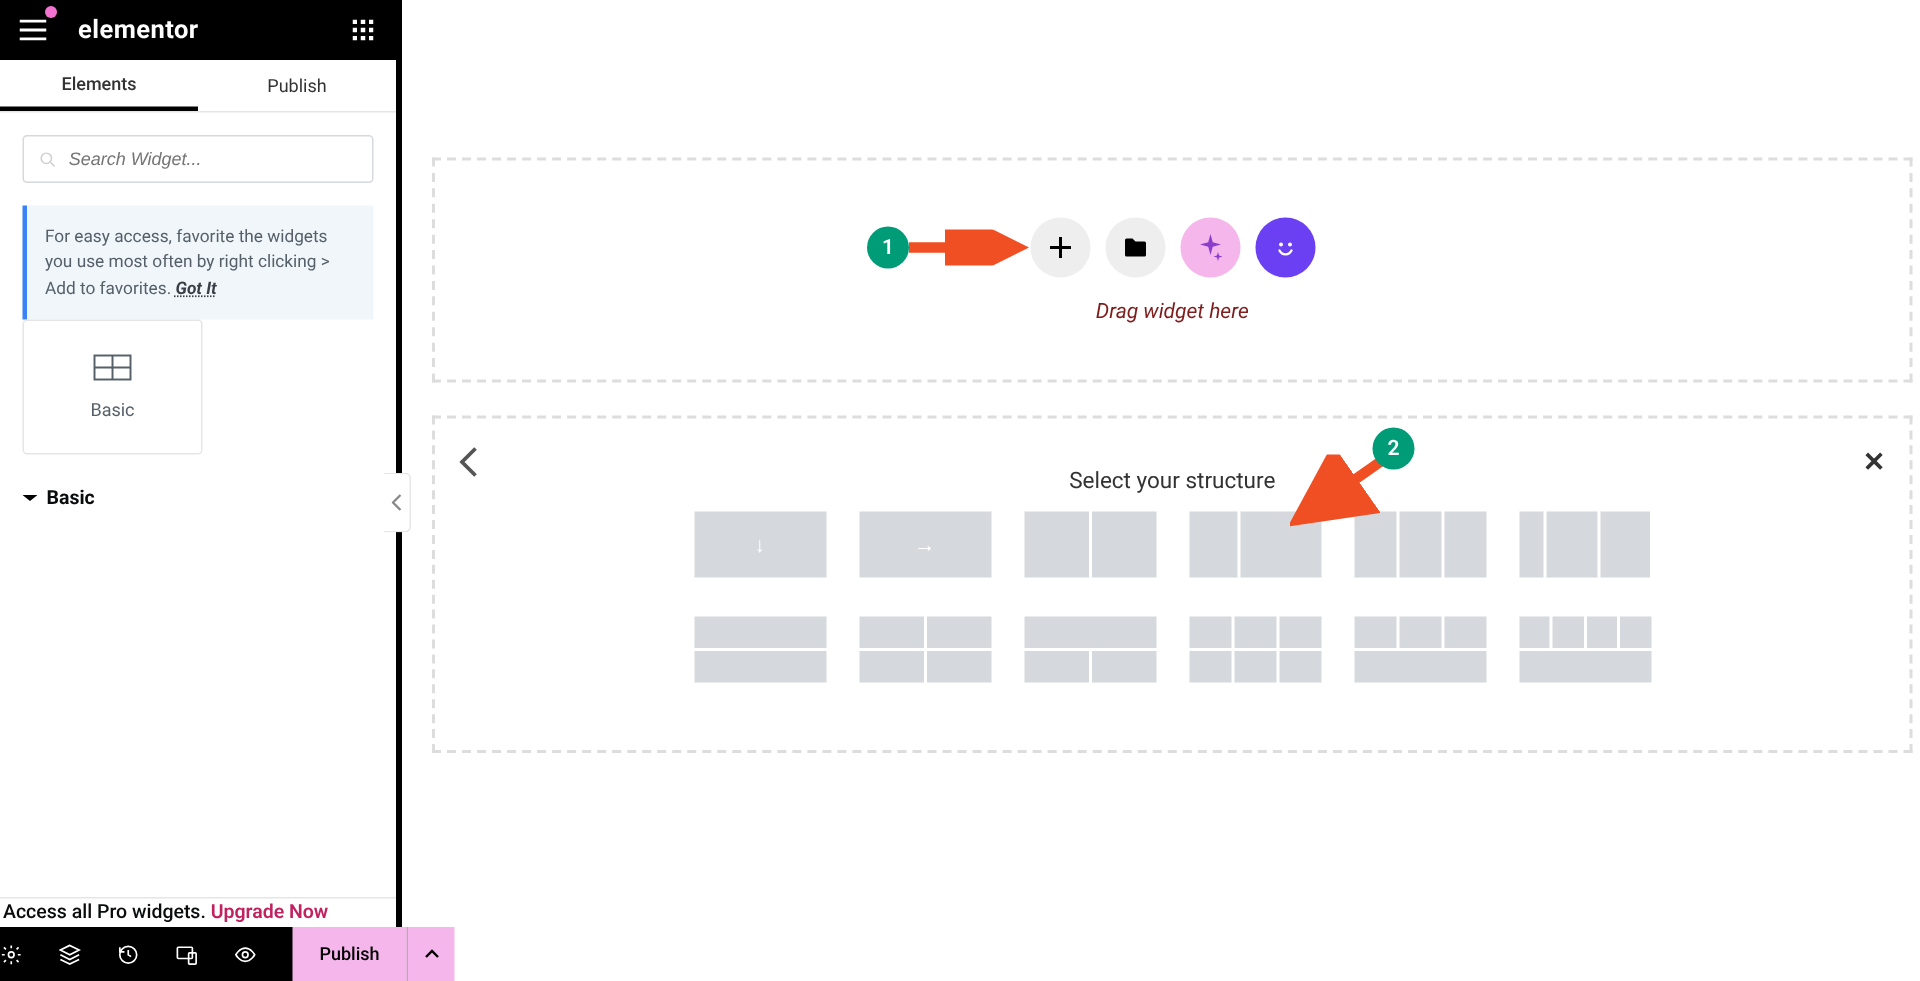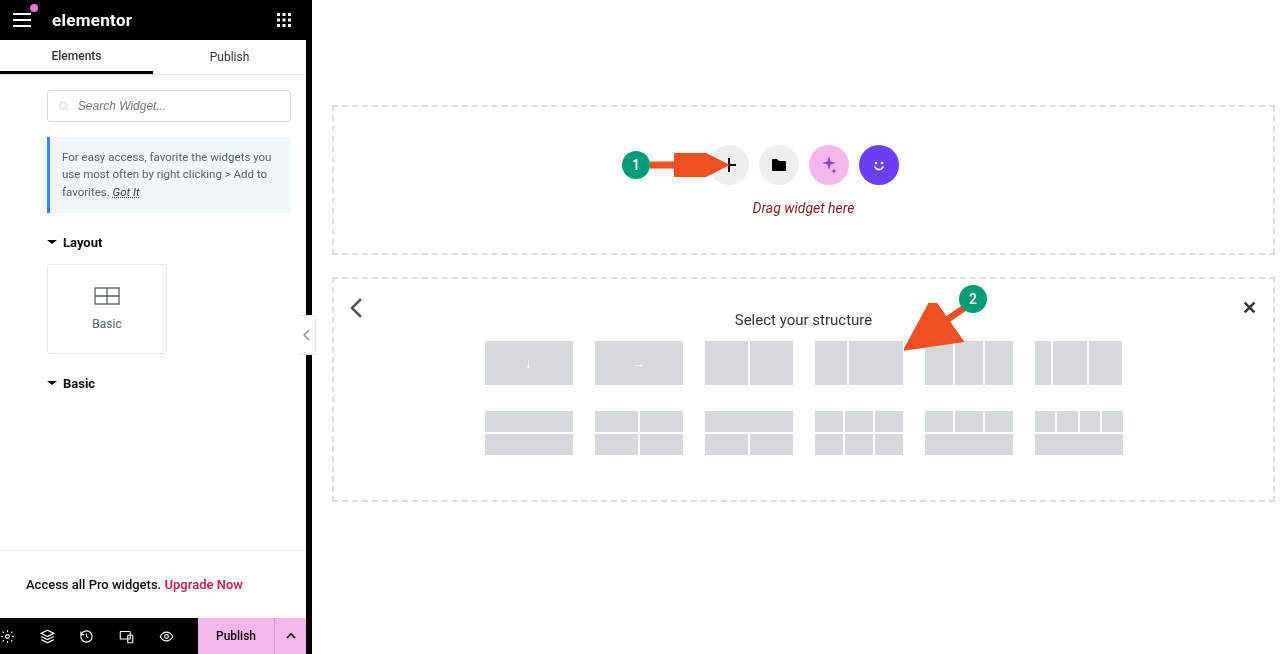--- a/index.html
+++ b/index.html
@@ -1,45 +1,45 @@
 <!DOCTYPE html>
 <html><head>
 <meta charset="utf-8">
 <style>
 * { box-sizing: border-box; margin: 0; padding: 0; }
 body { font-family: -apple-system, BlinkMacSystemFont, "Segoe UI", Roboto, Arial, sans-serif; background: #fff; width: 1280px; height: 654px; overflow: hidden; display: flex; }
 
 
-.sidebar { width: 312px; height: 100%; display: flex; flex-direction: column; border-right: 6px solid #000000; background: #fff; position: relative; }
+.sidebar { width: 268px; height: 100%; display: flex; flex-direction: column; border-right: 4px solid #000000; background: #fff; position: relative; }
 .sidebar-header { background: #000; color: #fff; height: 40px; display: flex; align-items: center; padding: 0 10px; position: relative; }
 .menu-btn { width: 24px; height: 24px; display:flex; align-items:center; justify-content:center; cursor:pointer; position: relative; }
 .menu-btn .dot { position:absolute; top:-4px; right:-4px; width:8px; height:8px; border-radius:50%; background:#f472d0; }
 .logo { font-weight:700; font-size:17px; margin-left:18px; letter-spacing:0.3px; }
 .apps-btn { margin-left:auto; width:24px; height:24px; display:flex; align-items:center; justify-content:center; cursor:pointer; }
 
 .tabs { display:flex; height:35px; border-bottom:1px solid #e6e6e6; }
 .tab { flex:1; display:flex; align-items:center; justify-content:center; font-size:12px; color:#333; cursor:pointer; position:relative; }
 .tab.active { border-bottom:3px solid #000; font-weight:500; }
 
-.sidebar-body { flex:1; overflow-y:auto; padding:15px;margin-left:32px; }
+.sidebar-body { flex:1; overflow-y:auto; padding:15px; }
 .search-box { border:1px solid #d5d8dc; border-radius:3px; height:32px; display:flex; align-items:center; padding:0 10px; gap:8px; }
 .search-box input { border:none; outline:none; font-size:12px; font-style:italic; width:100%; color:#555; }
 .search-box svg { opacity:.4; }
 
 .tip-box { margin-top:15px; background:#f1f6fb; border-left:3px solid #3b82f6; padding:12px; font-size:11.5px; color:#556068; line-height:1.5; }
-.tip-box .gotit { font-weight:400; font-style:italic; text-decoration: underline dotted; cursor:pointer; color:#3a3f45; }
+.tip-box .gotit { font-weight:700; font-style:italic; text-decoration: underline dotted; cursor:pointer; color:#3a3f45; }
 
 .section-title { display:flex; align-items:center; font-size:13px; font-weight:700; margin:22px 0 14px; cursor:pointer; color:#0a0b0c; }
 .section-title svg { margin-right:6px; }
 
 .widget-grid { display:flex; gap:15px; flex-wrap:wrap; }
 .widget-card { width:120px; height:90px; border:1px solid #e6e6e6; border-radius:3px; display:flex; flex-direction:column; align-items:center; justify-content:center; gap:12px; cursor:grab; font-size:12px; color:#556068; }
 .widget-card svg { color:#556068; }
 
-.pro-bar { border-top:1px solid #e6e6e6; padding:26px; font-size:13px; font-weight:500; color:#0a0b0c; background:#fff; }
+.pro-bar { border-top:1px solid #e6e6e6; padding:2px; font-size:13px; font-weight:500; color:#0a0b0c; background:#fff; }
 .pro-bar .upgrade { color:#c02260; cursor:pointer; font-weight:600; }
 
 .footer-bar { height:36px; background:#000; display:flex; align-items:center;gap:24px; }
 .fb-btn { width:36px; height:36px; display:flex; align-items:center; justify-content:center; color:#fff; cursor:pointer; }
 .publish-wrap { margin-left:auto; display:flex; height:36px; }
 .publish-btn { background:#f5b6ec; padding:0 18px; display:flex; align-items:center; font-size:12px; font-weight:500; color:#000; cursor:pointer; }
 .publish-caret { background:#f5b6ec; width:32px; display:flex; align-items:center; justify-content:center; border-left:1px solid rgba(0,0,0,.15); cursor:pointer; }
 
 .collapser { position:absolute; right:-10px; top:315px; width:18px; height:40px; background:#fff; border:1px solid #e6e6e6; border-left:none; border-radius:0 4px 4px 0; display:flex; align-items:center; justify-content:center; cursor:pointer; z-index:5;}
 
@@ -110,26 +110,20 @@
           <circle cx="10" cy="10" r="7"></circle>
           <path d="m21 21-5.2-5.2"></path>
         </svg>
       <input type="text" placeholder="Search Widget..." style="">
     </div>
 
     <div class="tip-box">
       <span>For easy access, favorite the widgets you use most often by right clicking &gt; Add to favorites. </span><span class="gotit">Got It</span>
     </div>
 
-    <div class="section-title">
-      <svg width="10" height="10" viewBox="0 0 10 10">
-          <path d="M0 3l5 4 5-4z" fill="#000"></path>
-        </svg>
-      <span>Layout</span>
-    </div>
     <div class="widget-grid">
       <div class="widget-card">
         <svg width="26" height="18" viewBox="0 0 26 18" fill="none" stroke="#556068" stroke-width="1.3">
             <rect x="1" y="1" width="24" height="16"></rect>
             <path d="M13 1v16M1 9h24"></path>
           </svg>
         <span>Basic</span>
       </div>
     </div>
 

